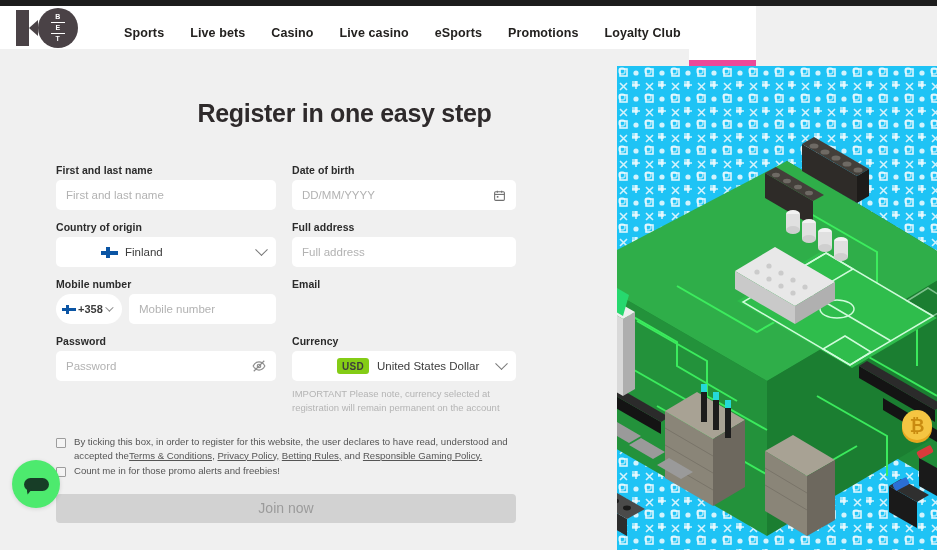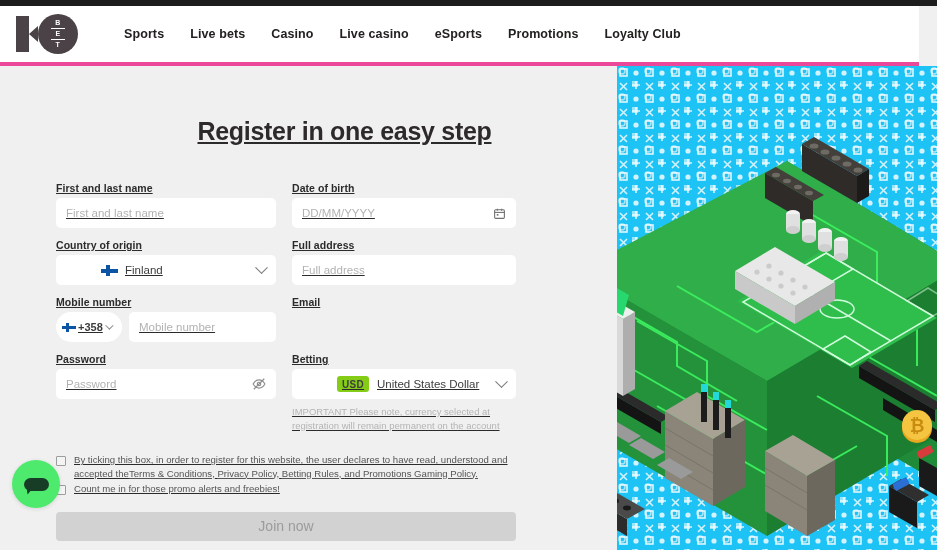--- a/index.html
+++ b/index.html
@@ -16,24 +16,24 @@
     position:absolute; top:0; left:0; width:937px; height:6px;
     background:#1d1d1d;
   }
   .top-strip-edge{
     position:absolute; top:0; left:0; width:4px; height:66px;
     background:#1d1d1d;
   }
 
   
   .header{
-    position:absolute; top:6px; left:0; width:919px; height:60px;
+    position:absolute; top:6px; left:0; width:756px; height:60px;
     background:#ffffff;
-    display:flex; align-items:center;
-    border-bottom:4px solid #ec4899;
+    display:flex; 
+    border-bottom:6px solid #ec4899;
   }
   .logo{
     margin-left:16px; width:56px; height:44px;
     position:relative;
   }
   .logo-one{
     position:absolute; left:0; top:4px;
     width:13px; height:36px; background:#4a4246;
   }
   .logo-one-flag{
@@ -64,25 +64,24 @@
     display:flex; align-items:center; margin-left:52px; gap:26px;
   }
   .nav a{
     color:#23211f; font-size:12.5px; font-weight:bold;
     text-decoration:none; white-space:nowrap; cursor:pointer;
     letter-spacing:.1px;
   }
 
   
   .form-area{
-    position:absolute; top:67px; left:0;
+    position:absolute; top:49px; left:0;
     width:689px; height:484px;
     background:#f0f0f0;
     overflow:hidden;
-    text-decoration:underline;
   }
   .page-title{
     text-align:center; font-size:25px; font-weight:bold;
     color:#2e2a2b; margin-top:50px; letter-spacing:-.3px;
   }
   .form-grid{
     margin:36px 0 0 56px; width:460px;
     display:grid; grid-template-columns:220px 224px; column-gap:16px; row-gap:11px;
   }
   .field-label{
@@ -297,41 +296,41 @@
           <svg width="14" height="14" viewBox="0 0 24 24" fill="none" stroke="#8d8d8d" stroke-width="2">
             <path d="M2 12s3.8-7 10-7 10 7 10 7-3.8 7-10 7S2 12 2 12z"></path>
             <circle cx="12" cy="12" r="3"></circle>
             <line x1="3" y1="21" x2="21" y2="3"></line>
           </svg>
         </span>
       </div>
     </div>
 
     <div class="cell">
-      <div class="field-label">Betting</div>
+      <div class="field-label">Currency</div>
       <div class="input-box select">
         <span class="usd-badge">USD</span>
         <span class="country-name">United States Dollar</span>
         <span class="chev"></span>
       </div>
       <div class="currency-note">IMPORTANT Please note, currency selected at registration will remain permanent on the account</div>
     </div>
 
   </div>
 
   
   <div class="terms">
     <div class="terms-row">
       <div class="cbox"></div>
       <div class="terms-text">
         <span>By ticking this box, in order to register for this website, the user declares to have read, understood and accepted the</span><a>Terms &amp; Conditions,</a>
         <a>Privacy Policy,</a>
         <a>Betting Rules,</a>
         <span>and</span>
-        <a>Promotions Gaming Policy.</a>
+        <a>Responsible Gaming Policy.</a>
       </div>
     </div>
     <div class="terms-row">
       <div class="cbox"></div>
       <div class="terms-text">Count me in for those promo alerts and freebies!</div>
     </div>
   </div>
 
   <button class="join-btn">Join now</button>
 </div>

